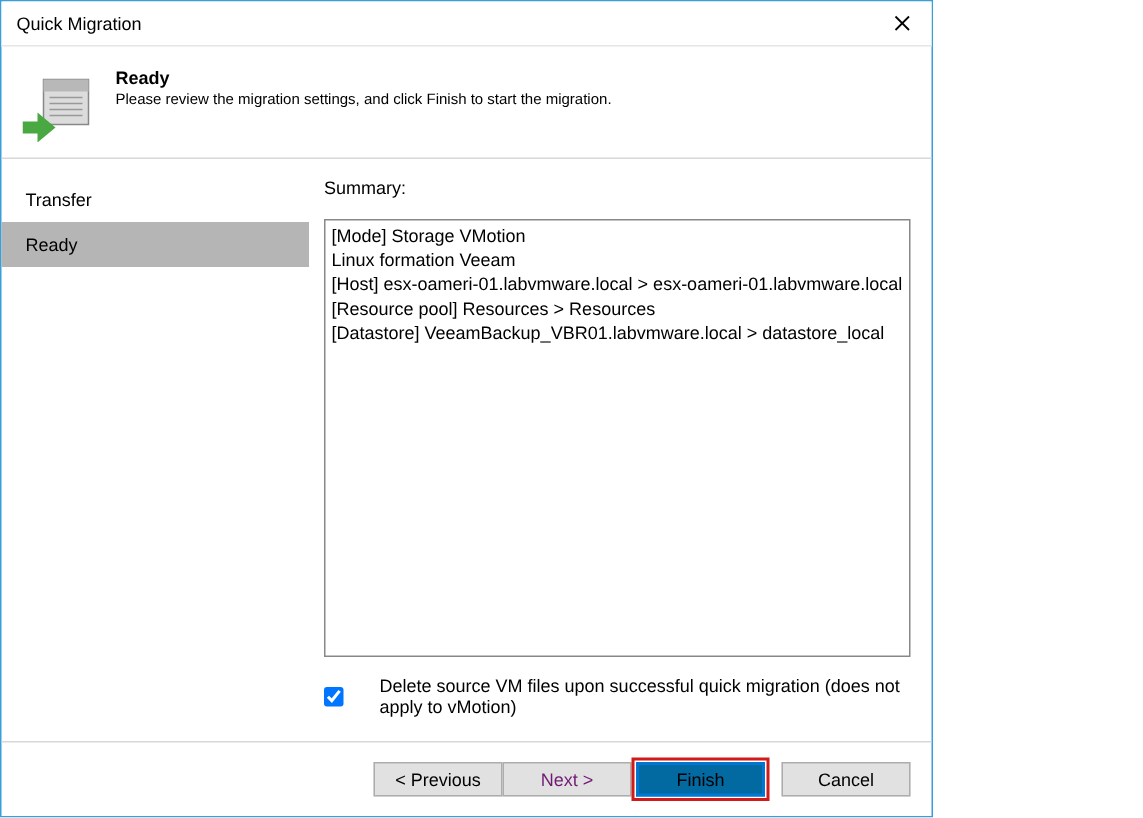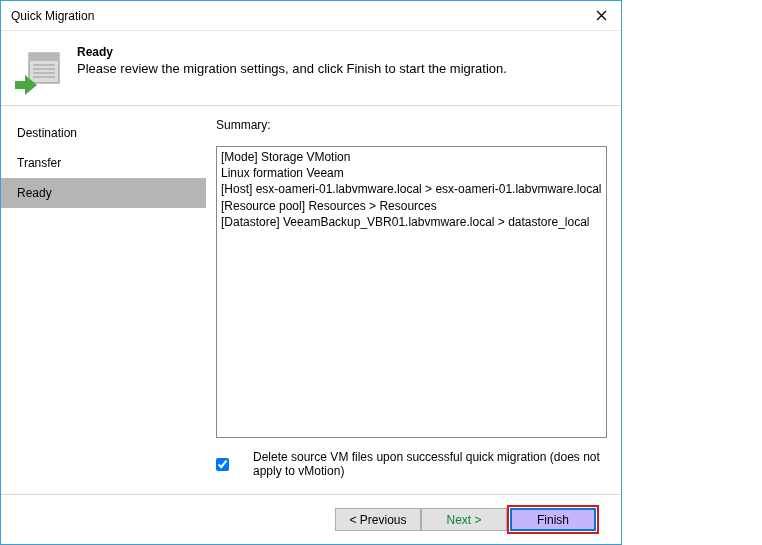--- a/index.html
+++ b/index.html
@@ -58,21 +58,21 @@
     .header-text {
       flex: 1;
       padding-top: 2px;
     }
     .header-title {
       font-weight: bold;
       font-size: 12px;
       margin-bottom: 2px;
     }
     .header-subtitle {
-      font-size: 13px;
+      font-size: 10px;
     }
     .body {
       flex: 1;
       display: flex;
       min-height: 0;
     }
     .sidebar {
       width: 205px;
       padding-top: 12px;
       border-right: none;
@@ -129,33 +129,33 @@
     .btn {
       height: 23px;
       width: 86px;
       border: 1px solid #adadad;
       background: #e1e1e1;
       font-size: 12px;
       cursor: pointer;
       font-family: inherit;
     }
     .btn:disabled {
-      color: #15803d;
+      color: #701a75;
       cursor: default;
     }
     .btn-finish-wrap {
       border: 2px solid #d11a1a;
       padding: 1px;
       display: inline-flex;
     }
     .btn-finish {
       border: 1px solid #0078d7;
       outline: 1px solid #0078d7;
       outline-offset: -2px;
-      background: #c4b5fd;
+      background: #0369a1;
     }
     .cancel-spacer {
       width: 8px;
     }
   </style>
 </head>
 <body>
 
 <div class="window">
 
@@ -182,21 +182,20 @@
       </svg>
     </div>
     <div class="header-text">
       <div class="header-title">Ready</div>
       <div class="header-subtitle">Please review the migration settings, and click Finish to start the migration.</div>
     </div>
   </div>
 
   <div class="body">
     <div class="sidebar">
-      <div class="sidebar-item">Destination</div>
       <div class="sidebar-item">Transfer</div>
       <div class="sidebar-item active">Ready</div>
     </div>
 
     <div class="main">
       <div class="summary-label">Summary:</div>
       <div class="summary-box">
         <div>[Mode] Storage VMotion</div>
         <div>Linux formation Veeam</div>
         <div>[Host] esx-oameri-01.labvmware.local &gt; esx-oameri-01.labvmware.local</div>
@@ -210,15 +209,16 @@
     </div>
   </div>
 
   <div class="footer">
     <button class="btn">&lt; Previous</button>
     <button class="btn" disabled="">Next &gt;</button>
     <span class="btn-finish-wrap">
       <button class="btn btn-finish">Finish</button>
     </span>
     <span class="cancel-spacer"></span>
+    <button class="btn">Cancel</button>
   </div>
 
 </div>
 
 </body></html>

